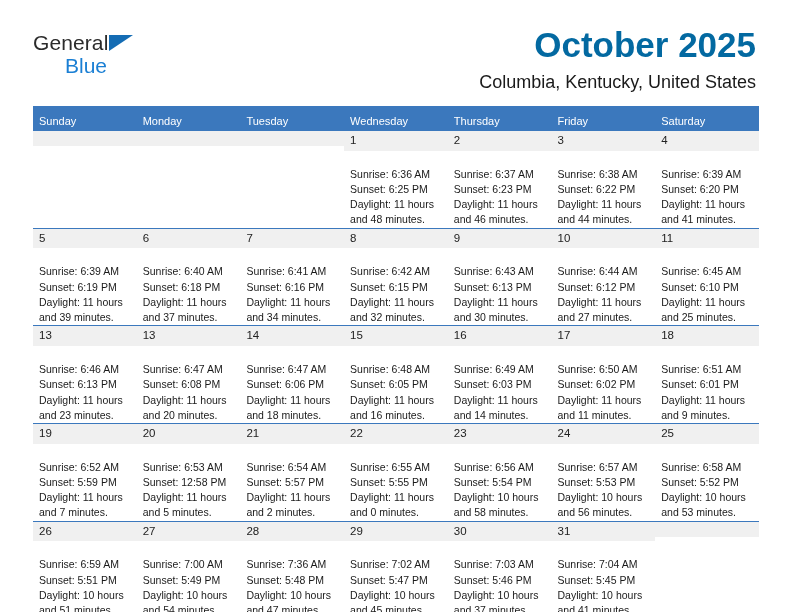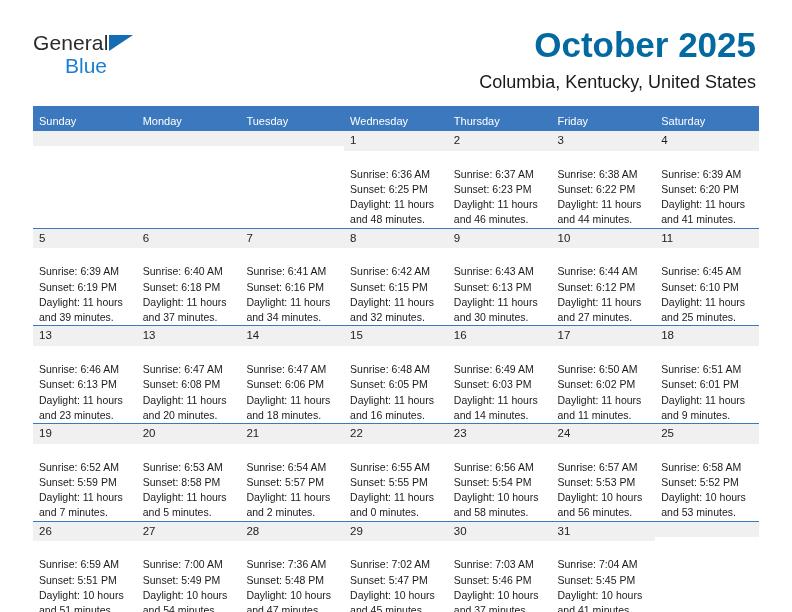--- a/index.html
+++ b/index.html
@@ -368,21 +368,21 @@
               <div>Sunrise: 6:52 AM</div>
               <div>Sunset: 5:59 PM</div>
               <div>Daylight: 11 hours</div>
               <div>and 7 minutes.</div>
             </div>
           </td>
           <td class="day-cell">
             <div class="daynum">20</div>
             <div class="dayinfo">
               <div>Sunrise: 6:53 AM</div>
-              <div>Sunset: 8:58 PM</div>
+              <div>Sunset: 12:58 PM</div>
               <div>Daylight: 11 hours</div>
               <div>and 5 minutes.</div>
             </div>
           </td>
           <td class="day-cell">
             <div class="daynum">21</div>
             <div class="dayinfo">
               <div>Sunrise: 6:54 AM</div>
               <div>Sunset: 5:57 PM</div>
               <div>Daylight: 11 hours</div>

